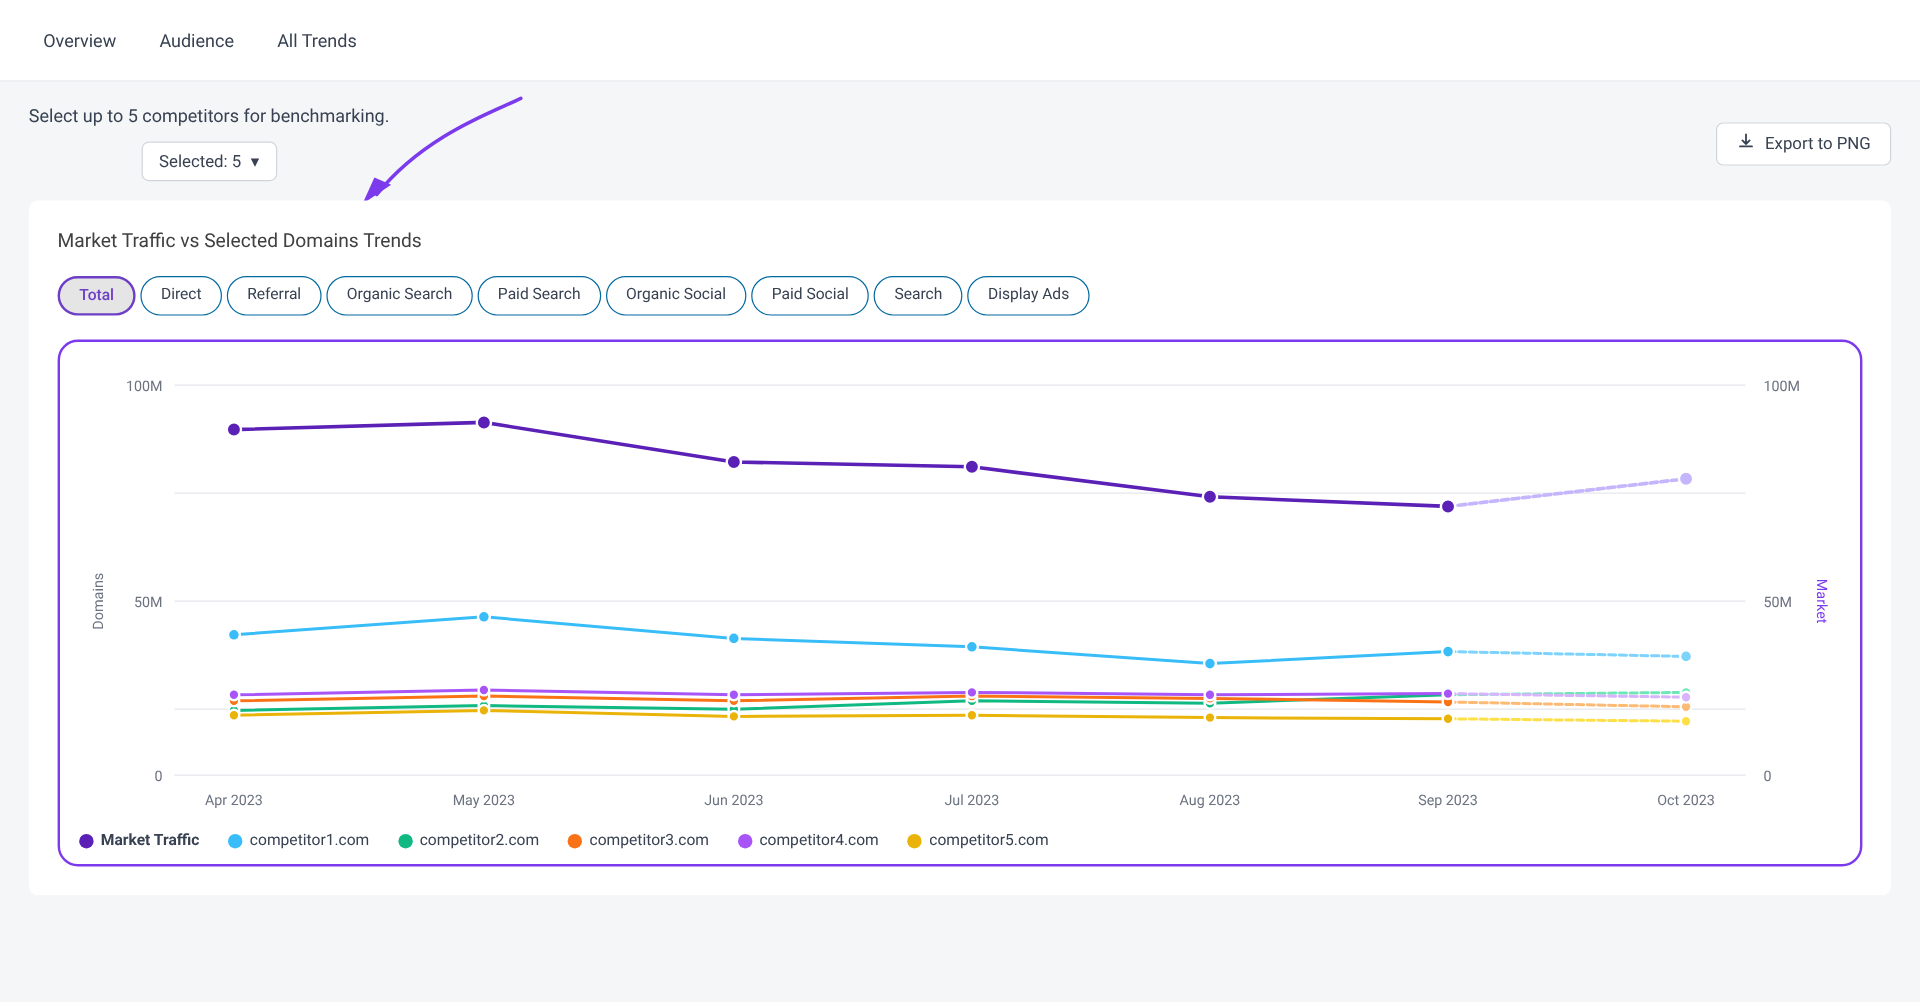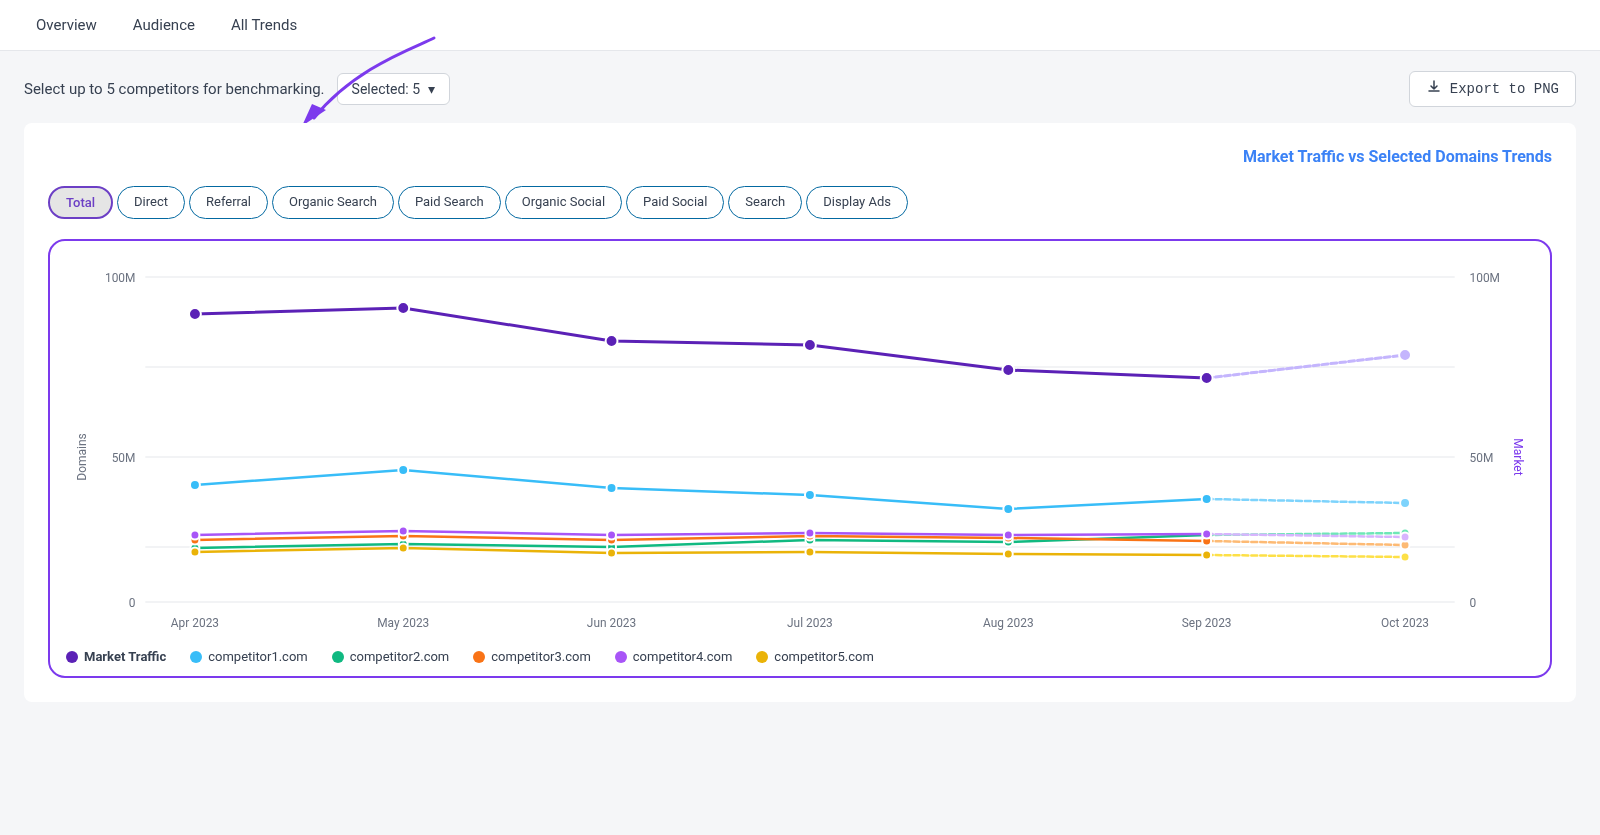--- a/index.html
+++ b/index.html
@@ -15,21 +15,21 @@
       min-height: 835px;
       padding: 0;
     }
     
     .top-nav {
       background: #fff;
       border-bottom: 1px solid #e5e7eb;
       display: flex;
       align-items: center;
       padding: 0 20px;
-      height: 51px;
+      height: 68px;
       gap: 4px;
     }
     .nav-item {
       padding: 14px 16px;
       cursor: pointer;
       font-size: 15px;
       color: #374151;
       position: relative;
       font-weight: 400;
     }
@@ -54,20 +54,21 @@
     .controls-bar {
       display: flex;
       align-items: center;
       justify-content: space-between;
       margin-bottom: 16px;
     }
     .controls-left {
       display: flex;
       align-items: center;
       gap: 12px;
+      flex-direction: column;
     }
     .competitors-label {
       font-size: 15px;
       color: #374151;
     }
     .selector-dropdown {
       border: 1px solid #d1d5db;
       border-radius: 6px;
       padding: 7px 14px;
       font-size: 14px;
@@ -82,21 +83,20 @@
       border: 1px solid #d1d5db;
       border-radius: 6px;
       padding: 7px 16px;
       font-size: 14px;
       display: flex;
       align-items: center;
       gap: 8px;
       cursor: pointer;
       background: #fff;
       color: #374151;
-      font-family: Liberation Mono, monospace;
     }
     
     .arrow-container {
       position: relative;
       height: 0;
     }
     .arrow-svg {
       position: absolute;
       top: -95px;
       left: 230px;
@@ -104,24 +104,23 @@
     }
     
     .chart-card {
       background: #fff;
       border-radius: 8px;
       padding: 24px;
       position: relative;
     }
     .chart-title {
       font-size: 16px;
-      font-weight: 700;
-      color: #3b82f6;
+      font-weight: 400;
+      color: #404040;
       margin-bottom: 20px;
-      text-align: right;
     }
     
     .tab-bar {
       display: flex;
       gap: 4px;
       margin-bottom: 20px;
       flex-wrap: wrap;
     }
     .tab-item {
       padding: 7px 16px;

